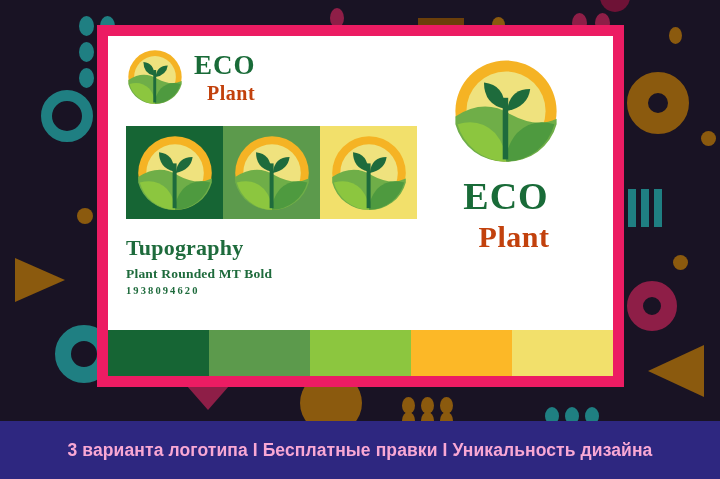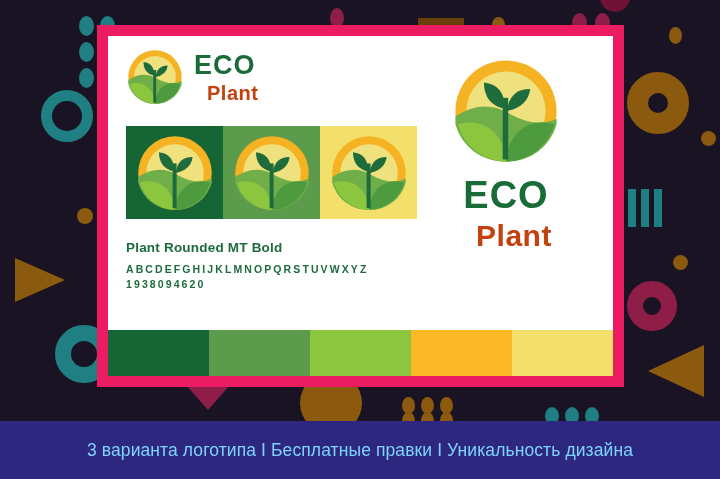--- a/index.html
+++ b/index.html
@@ -25,20 +25,21 @@
     width:527px; height:362px;
     background:#EC1C63;
     padding:11px;
     z-index:5;
   }
   #card {
     width:100%; height:100%;
     background:#FFFFFF;
     position:relative;
     overflow:hidden;
+    font-family:Liberation Serif, serif;
   }
 
   
   #brand-header {
     position:absolute; left:18px; top:12px;
     display:flex; align-items:center; gap:10px;
   }
   .wordmark { line-height:1; }
   .wm-eco {
     font-weight:bold; color:#196B38;
@@ -86,21 +87,21 @@
 
   
   #banner {
     position:absolute; left:0; bottom:0;
     width:720px; height:58px;
     background:#2E2780;
     display:flex; align-items:center; justify-content:center;
     z-index:10;
   }
   #banner-text {
-    color:#7dd3fc; font-size:17.5px; font-weight:normal;
+    color:#f9a8d4; font-size:17.5px; font-weight:bold;
     letter-spacing:0.1px; white-space:nowrap;
   }
 </style>
 </head>
 <body>
 
 <div id="backdrop">
 
   <div class="deco dot" style="left:79px;top:16px;width:15px;height:20px;background:#1F7F82;"></div>
   <div class="deco dot" style="left:79px;top:42px;width:15px;height:20px;background:#1F7F82;"></div>
@@ -212,22 +213,22 @@
           <path d="M50 96 A46 46 0 0 1 6 62 Q26 56 40 70 Q50 82 50 96 Z" fill="#8CC63F"></path>
           <path d="M50 96 A46 46 0 0 0 94 62 Q74 56 60 70 Q50 82 50 96 Z" fill="#4E9A3F"></path>
           <rect x="47" y="38" width="5" height="56" fill="#1E6B3C"></rect>
           <path d="M49 48 Q30 44 30 24 Q49 26 49 48 Z" fill="#1E6B3C"></path>
           <path d="M51 50 Q70 46 72 30 Q53 30 51 50 Z" fill="#1E6B3C"></path>
         </svg>
       </div>
     </div>
 
     <div id="typography">
+      <div id="type-title">Tupography</div>
       <div id="type-font">Plant Rounded MT Bold</div>
-      <div id="type-alpha">ABCDEFGHIJKLMNOPQRSTUVWXYZ</div>
       <div id="type-nums">1938094620</div>
     </div>
 
     <div id="brand-main">
       <svg width="110" height="110" viewBox="0 0 100 100">
         <circle cx="50" cy="50" r="46" fill="#F5B324"></circle>
         <circle cx="50" cy="50" r="36" fill="#EFE27E"></circle>
         <path d="M4 55 Q30 38 54 53 Q78 66 96 57 L96 62 A46 46 0 0 1 50 96 A46 46 0 0 1 4 62 Z" fill="#6FAE48"></path>
         <path d="M50 96 A46 46 0 0 1 6 62 Q26 56 40 70 Q50 82 50 96 Z" fill="#8CC63F"></path>
         <path d="M50 96 A46 46 0 0 0 94 62 Q74 56 60 70 Q50 82 50 96 Z" fill="#4E9A3F"></path>

